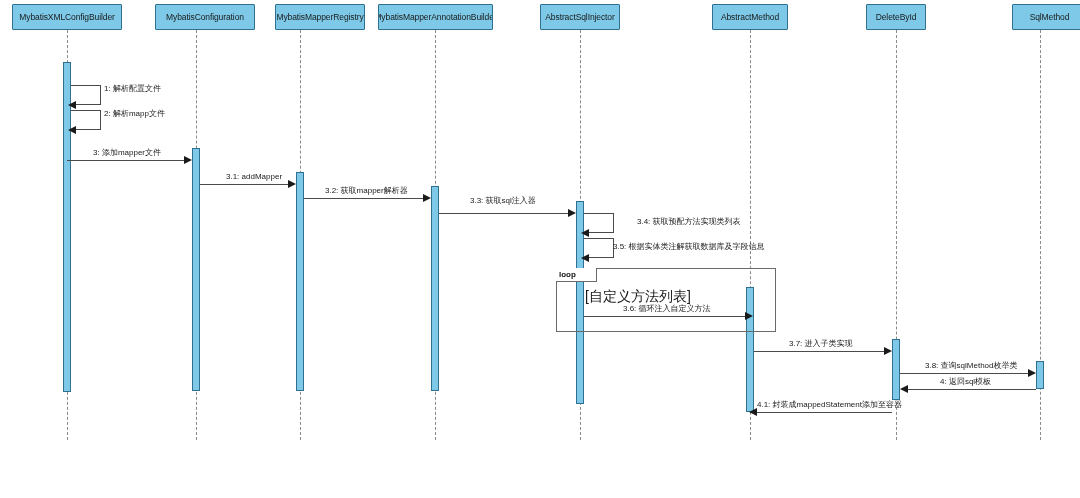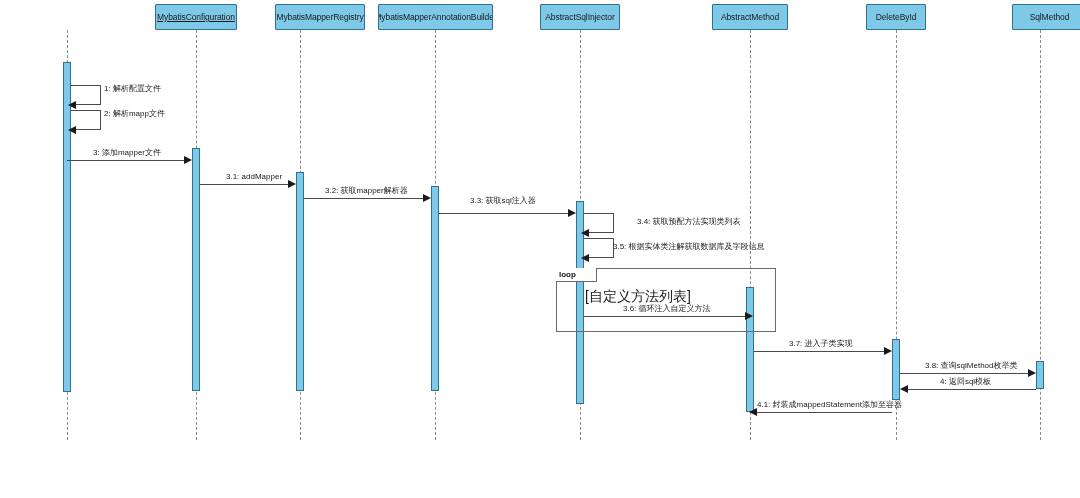--- a/index.html
+++ b/index.html
@@ -108,21 +108,24 @@
     font-size: 14px;
     color: #1a1a1a;
     white-space: nowrap;
   }
 </style>
 </head>
 <body>
 
 <div id="diagram">
 
-  <div class="lifeline-head" style="left:155px; width:82px;text-decoration:underline;">
+  <div class="lifeline-head" style="left:12px;  width:110px;">
+      <span>MybatisXMLConfigBuilder</span>
+    </div>
+  <div class="lifeline-head" style="left:155px; width:100px;">
       <span>MybatisConfiguration</span>
     </div>
   <div class="lifeline-head" style="left:255px; width:90px;margin-left:20px;">
       <span>MybatisMapperRegistry</span>
     </div>
   <div class="lifeline-head" style="left:378px; width:115px;">
       <span>MybatisMapperAnnotationBuilder</span>
     </div>
   <div class="lifeline-head" style="left:540px; width:80px;">
       <span>AbstractSqlInjector</span>

